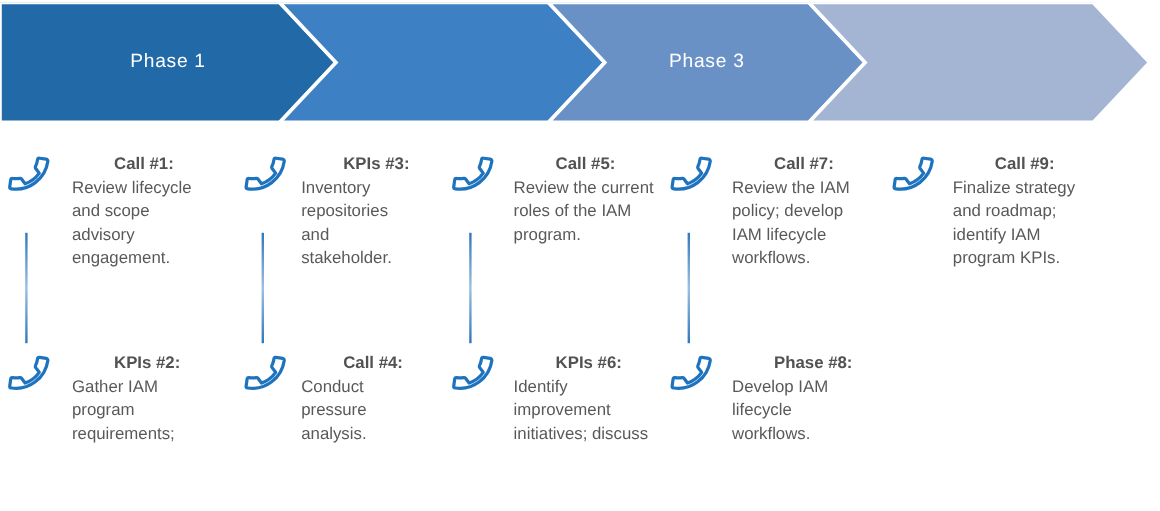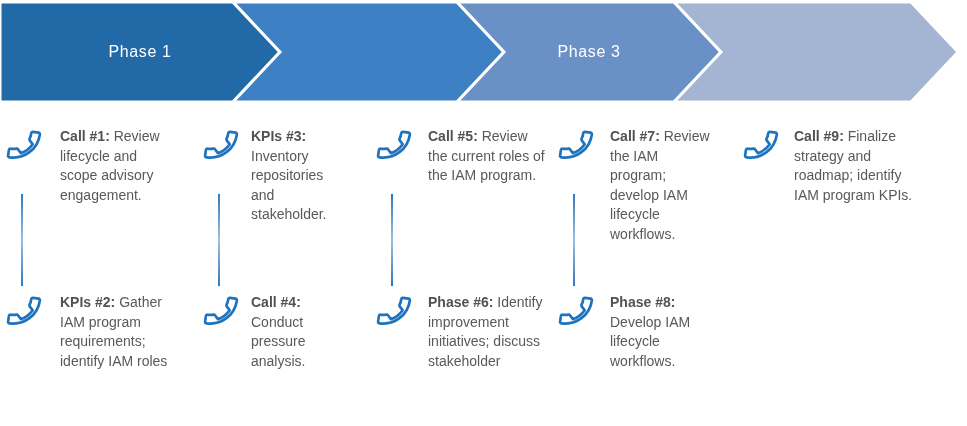--- a/index.html
+++ b/index.html
@@ -13,21 +13,21 @@
     position:absolute;height:100px;width:140px;
     display:flex;align-items:center;justify-content:center;
     color:#ffffff;font-size:16px;letter-spacing:.6px;font-weight:400;
   }
   .call-item{position:absolute;}
   .phone-icon{position:absolute;left:0;top:0;transform:rotate(8deg);}
   .call-text{
     position:absolute;top:1px;
     font-size:14px;line-height:19.5px;color:#58595B;
   }
-  .lead{font-weight:bold;color:#515254;}
+  .lead{font-weight:bold;color:#515254;margin-left:35px;}
   .connector{position:absolute;width:2px;}
 </style>
 </head>
 <body>
 
 <div class="stage">
   <div class="banner" id="banner">
     <svg id="chevron-svg" width="967" height="102" viewBox="0 0 967 102">
         <polygon points="0,0 233,0 280,50 233,100 0,100" fill="#2269A8" stroke="#FFFFFF" stroke-width="3"></polygon>
         <polygon points="233,0 457,0 504,50 457,100 233,100 280,50" fill="#3D80C3" stroke="#FFFFFF" stroke-width="3"></polygon>
@@ -79,30 +79,30 @@
           </g>
         </svg>
         <div class="call-text" style="left:53px;width:118px;color:#58595B"><span class="lead">Call #5:</span> <span>Review the current roles of the IAM program.</span></div>
       </div>
       <div class="call-item" style="left: 375px; top: 292px;">
         <svg class="phone-icon" width="38" height="38" viewBox="0 0 24 24">
           <g transform="translate(24,0) scale(-1,1)">
             <path d="M6.62 10.79c1.44 2.83 3.76 5.14 6.59 6.59l2.2-2.2c.27-.27.67-.36 1.02-.24 1.12.37 2.33.57 3.57.57.55 0 1 .45 1 1V20c0 .55-.45 1-1 1-9.39 0-17-7.61-17-17 0-.55.45-1 1-1h3.5c.55 0 1 .45 1 1 0 1.25.2 2.45.57 3.57.11.35.03.74-.25 1.02l-2.2 2.2z" fill="#ffffff" stroke="#1E73BE" stroke-width="1.7" stroke-linejoin="round"></path>
           </g>
         </svg>
-        <div class="call-text" style="left:53px;width:118px;color:#58595B"><span class="lead">Phase #6:</span> <span>Identify improvement initiatives; discuss stakeholder engagement tactics.</span></div>
+        <div class="call-text" style="left:53px;width:118px;color:#58595B"><span class="lead">KPIs #6:</span> <span>Identify improvement initiatives; discuss stakeholder engagement tactics.</span></div>
       </div>
       <div class="connector" style="left: 391px; top: 194px; height: 92px; background: linear-gradient(rgb(46, 121, 188) 0%, rgb(156, 192, 224) 50%, rgb(46, 121, 188) 100%);"></div>
       <div class="call-item" style="left: 557px; top: 126px;">
         <svg class="phone-icon" width="38" height="38" viewBox="0 0 24 24">
           <g transform="translate(24,0) scale(-1,1)">
             <path d="M6.62 10.79c1.44 2.83 3.76 5.14 6.59 6.59l2.2-2.2c.27-.27.67-.36 1.02-.24 1.12.37 2.33.57 3.57.57.55 0 1 .45 1 1V20c0 .55-.45 1-1 1-9.39 0-17-7.61-17-17 0-.55.45-1 1-1h3.5c.55 0 1 .45 1 1 0 1.25.2 2.45.57 3.57.11.35.03.74-.25 1.02l-2.2 2.2z" fill="#ffffff" stroke="#1E73BE" stroke-width="1.7" stroke-linejoin="round"></path>
           </g>
         </svg>
-        <div class="call-text" style="left:53px;width:106px;color:#58595B"><span class="lead">Call #7:</span> <span>Review the IAM program; develop IAM lifecycle workflows.</span></div>
+        <div class="call-text" style="left:53px;width:106px;color:#58595B"><span class="lead">Call #7:</span> <span>Review the IAM policy; develop IAM lifecycle workflows.</span></div>
       </div>
       <div class="call-item" style="left: 557px; top: 292px;">
         <svg class="phone-icon" width="38" height="38" viewBox="0 0 24 24">
           <g transform="translate(24,0) scale(-1,1)">
             <path d="M6.62 10.79c1.44 2.83 3.76 5.14 6.59 6.59l2.2-2.2c.27-.27.67-.36 1.02-.24 1.12.37 2.33.57 3.57.57.55 0 1 .45 1 1V20c0 .55-.45 1-1 1-9.39 0-17-7.61-17-17 0-.55.45-1 1-1h3.5c.55 0 1 .45 1 1 0 1.25.2 2.45.57 3.57.11.35.03.74-.25 1.02l-2.2 2.2z" fill="#ffffff" stroke="#1E73BE" stroke-width="1.7" stroke-linejoin="round"></path>
           </g>
         </svg>
         <div class="call-text" style="left:53px;width:106px;color:#58595B"><span class="lead">Phase #8:</span> <span>Develop IAM lifecycle workflows.</span></div>
       </div>
       <div class="connector" style="left: 573px; top: 194px; height: 92px; background: linear-gradient(rgb(46, 121, 188) 0%, rgb(156, 192, 224) 50%, rgb(46, 121, 188) 100%);"></div>

